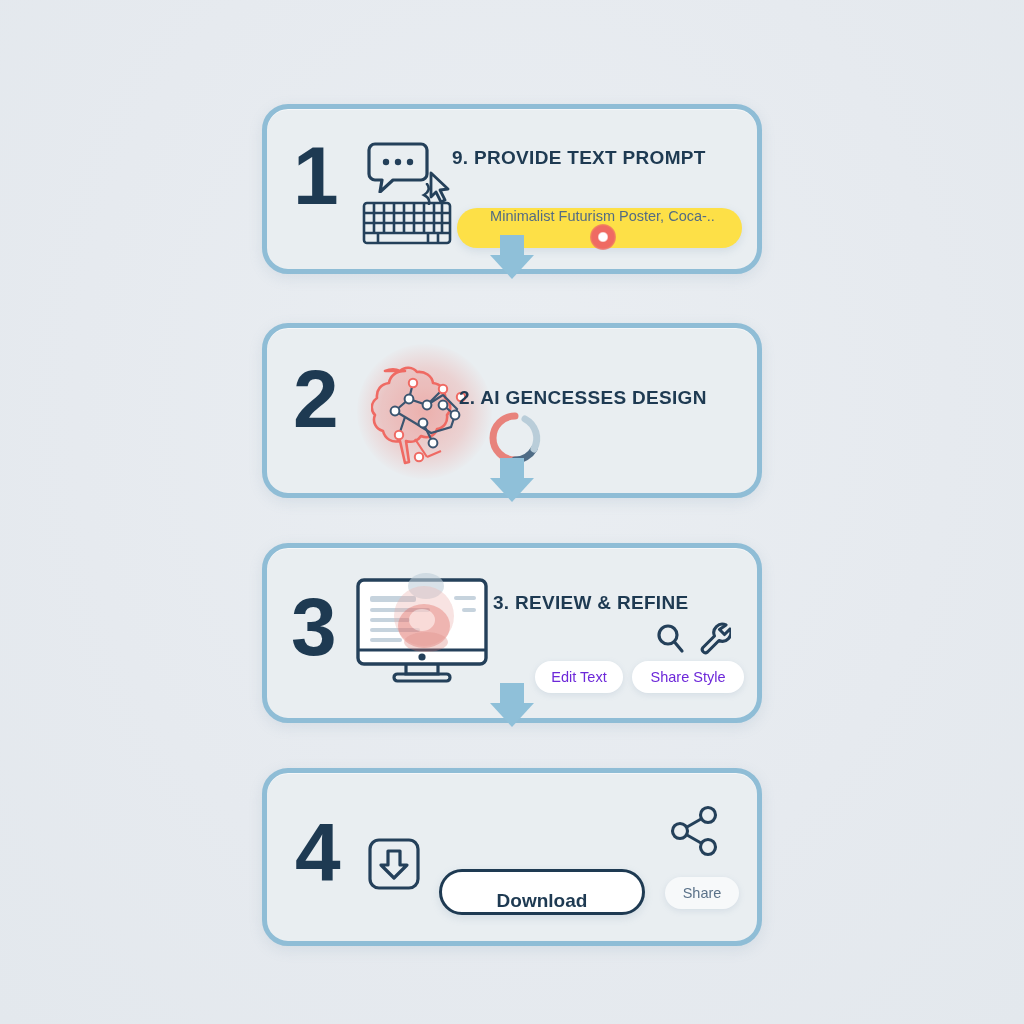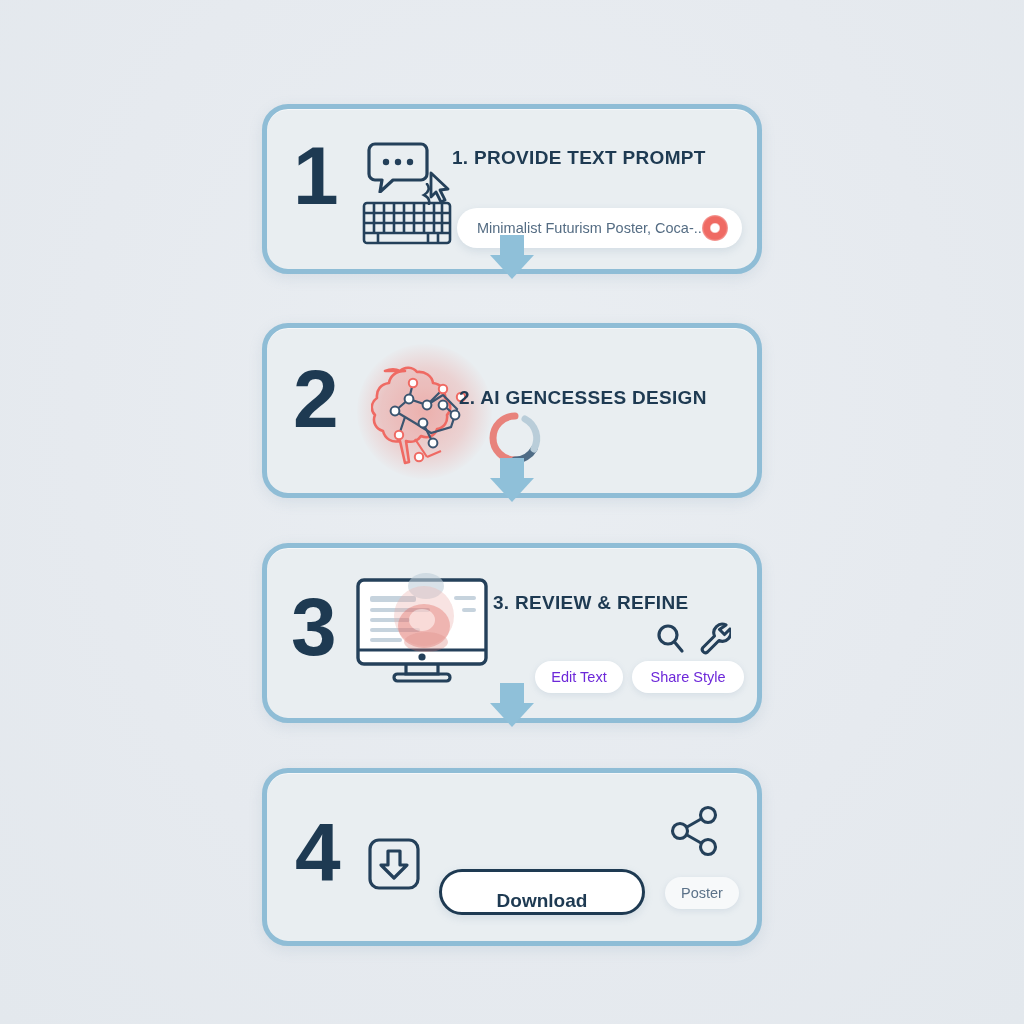--- a/index.html
+++ b/index.html
@@ -100,26 +100,27 @@
     align-items: center;
     justify-content: center;
     box-shadow: 0 2px 6px rgba(120,150,175,0.18);
   }
   .pill-soft {
     background: #f7f9fa;
     color: #5b7289;
   }
   .prompt-field {
     position: absolute;
-    background: #ffffff;
+    background: #fde047;
     border-radius: 999px;
     display: flex;
     align-items: center;
     padding: 0 14px 0 20px;
     box-shadow: 0 3px 9px rgba(120,150,175,0.20);
+    flex-direction: column;
   }
   .prompt-text {
     color: #546c83;
     font-size: 14.5px;
     white-space: nowrap;
     flex: 1;
   }
   .rec-dot {
     width: 26px; height: 26px;
     border-radius: 50%;
@@ -192,21 +193,21 @@
           <line x1="52" y1="2" x2="52" y2="32"></line>
           <line x1="62" y1="2" x2="62" y2="32"></line>
           <line x1="72" y1="2" x2="72" y2="32"></line>
           <line x1="80" y1="2" x2="80" y2="32"></line>
           <line x1="16" y1="32" x2="16" y2="42"></line>
           <line x1="66" y1="32" x2="66" y2="42"></line>
           <line x1="76" y1="32" x2="76" y2="42"></line>
         </svg>
       </span>
 
-      <div class="heading" style="left:185px; top:38px;">1. PROVIDE TEXT PROMPT</div>
+      <div class="heading" style="left:185px; top:38px;">9. PROVIDE TEXT PROMPT</div>
 
       <div class="prompt-field" style="left:190px; top:99px; width:285px; height:40px;">
         <span class="prompt-text" title="Enter your prompt">Minimalist Futurism Poster, Coca-..</span>
         <span class="rec-dot"></span>
       </div>
     </div>
 
     <div class="arrow-wrap">
       <div class="arrow a1">
         <div class="arrow-shaft"></div>
@@ -342,18 +343,18 @@
           <line x1="20" y1="24" x2="34" y2="16"></line>
           <line x1="20" y1="32" x2="34" y2="40"></line>
         </svg>
       </span>
 
       <div class="download-btn" style="left:172px; top:96px; width:206px; height:46px;">
         <span>Download</span>
       </div>
 
       <div class="pill pill-soft" style="left:398px; top:104px; width:74px; height:32px;">
-        <span>Poster</span>
+        <span>Share</span>
       </div>
     </div>
 
   </div>
 </div>
 
 </body></html>

